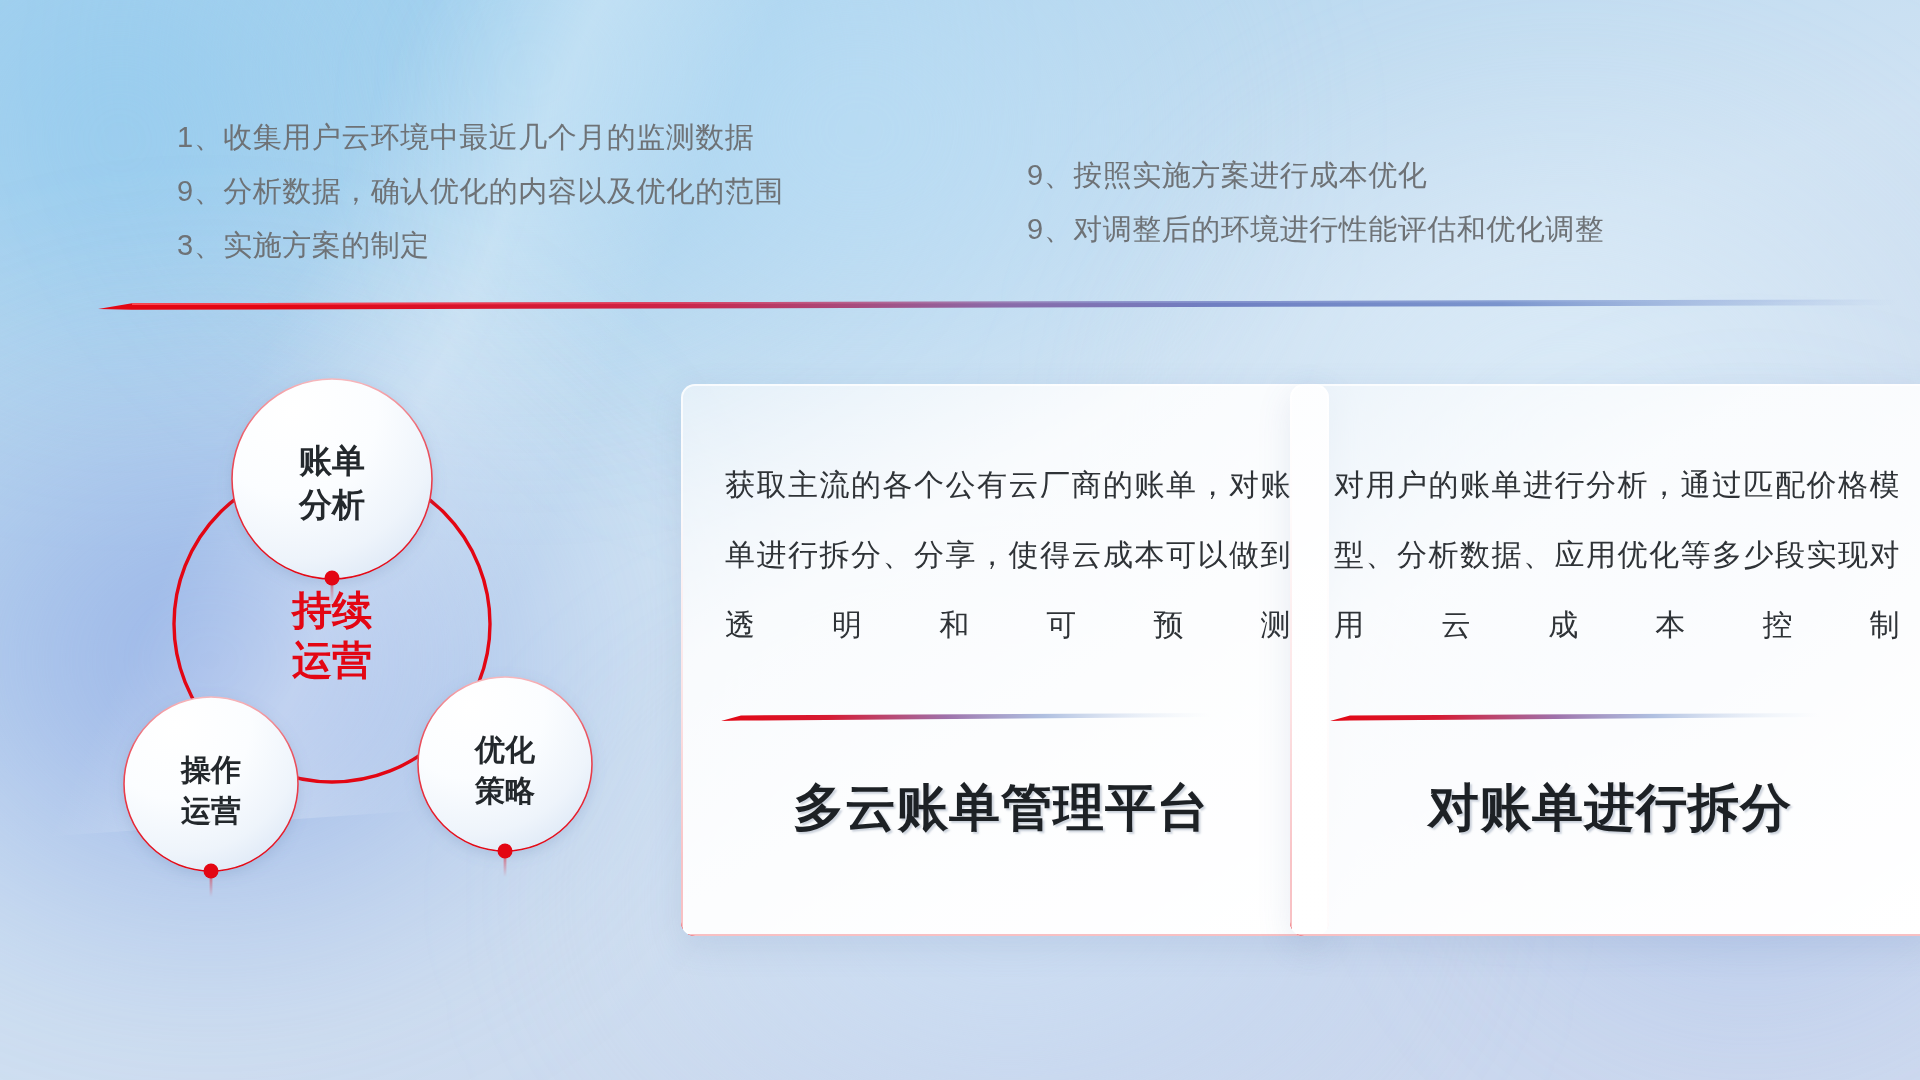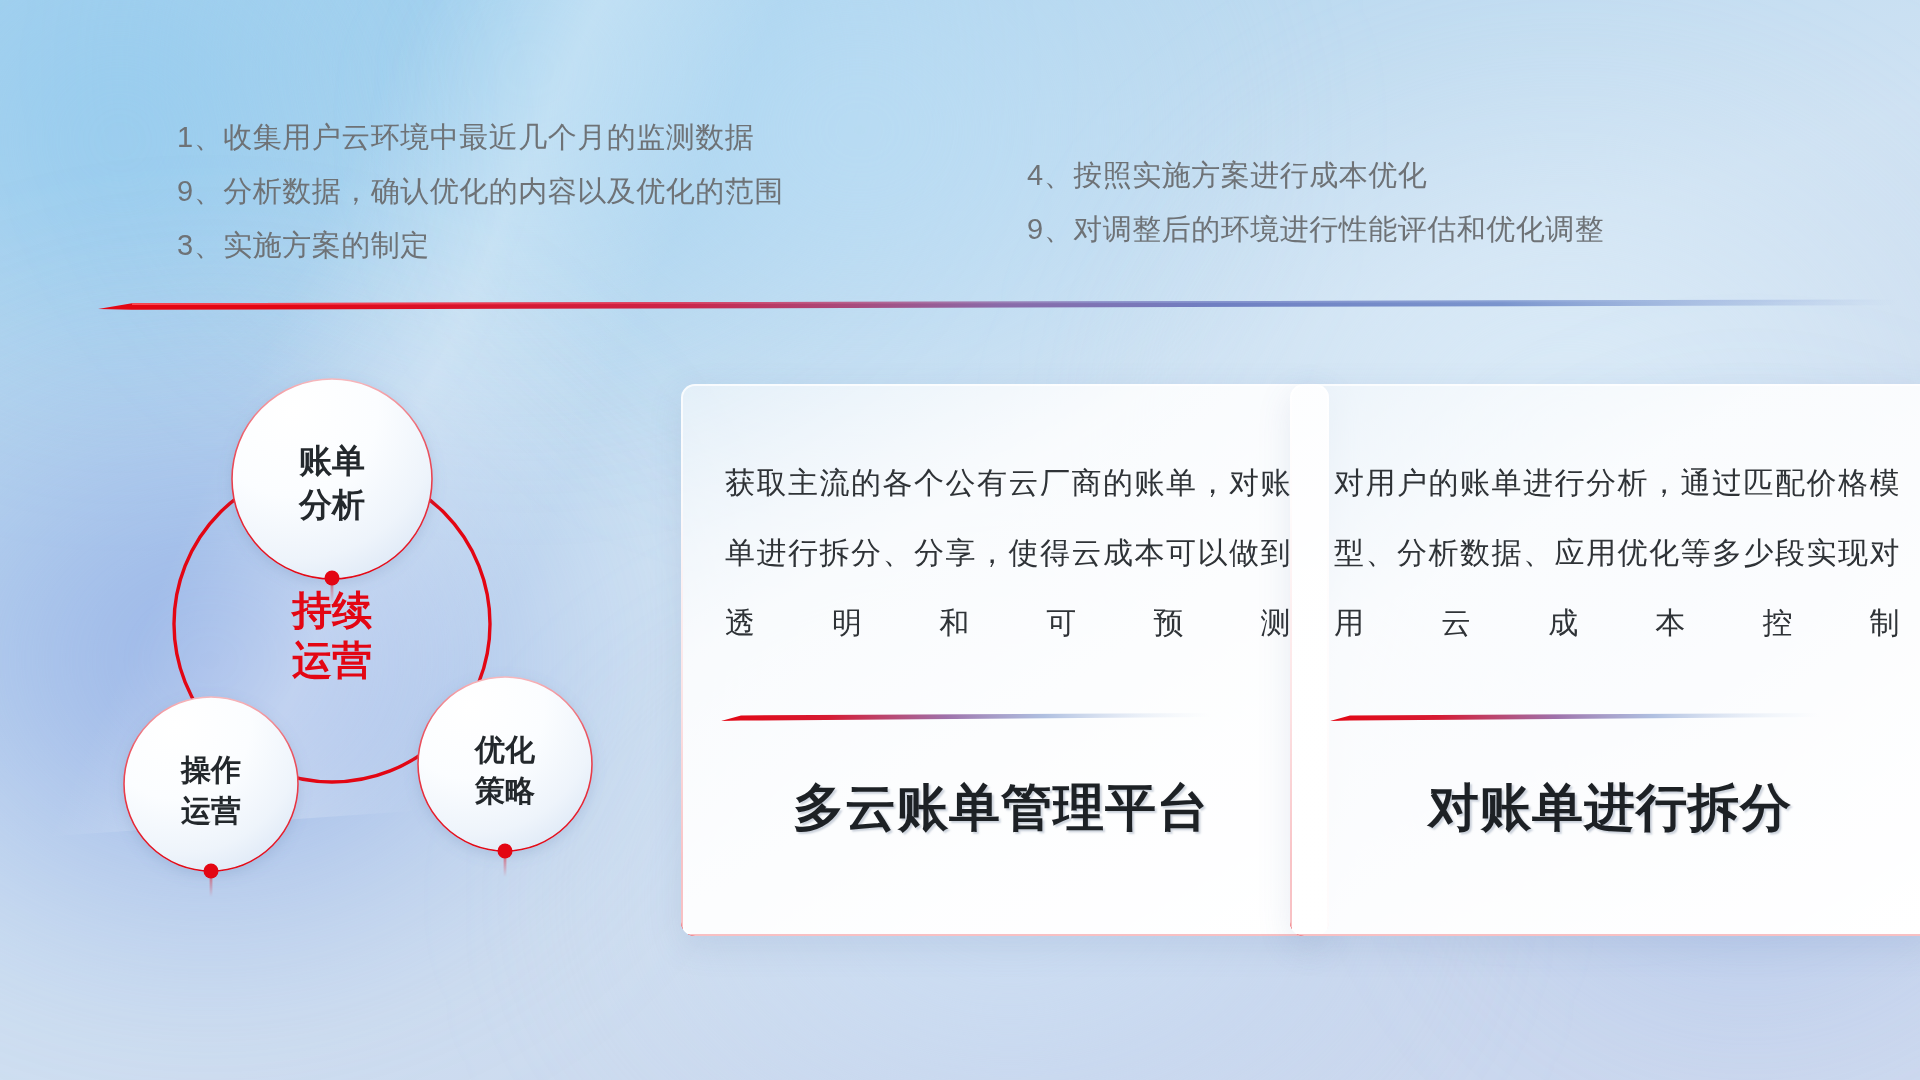--- a/index.html
+++ b/index.html
@@ -53,21 +53,20 @@
   .card {
     position:absolute;
     top:384px;
     width:648px;
     height:552px;
     border-radius:14px;
     background:
       linear-gradient(150deg,rgba(255,255,255,.55) 0%,rgba(255,255,255,.88) 30%,rgba(255,255,255,.97) 70%,rgba(255,255,255,1) 100%);
     box-shadow:0 10px 34px rgba(80,110,160,.13);
     overflow:hidden;
-    font-family:Liberation Mono, monospace;
   }
   .card-1 { left:681px; }
   .card-2 { left:1290px; }
   .card-edge {
     position:absolute; inset:0; border-radius:14px; pointer-events:none;
     border:2px solid transparent;
     border-image:linear-gradient(to bottom,rgba(227,6,19,0) 0%,rgba(227,6,19,.05) 22%,rgba(227,6,19,.45) 58%,rgba(227,6,19,.95) 86%,rgba(227,6,19,1) 100%) 1;
   }
   .card-edge-round {
     position:absolute; inset:0; border-radius:14px; pointer-events:none;
@@ -109,21 +108,21 @@
   <div class="sheen"></div>
 </div>
 
 <div id="steps">
   <div class="col col-left">
     <div class="step-line">1、收集用户云环境中最近几个月的监测数据</div>
     <div class="step-line">9、分析数据，确认优化的内容以及优化的范围</div>
     <div class="step-line">3、实施方案的制定</div>
   </div>
   <div class="col col-right">
-    <div class="step-line">4、按照实施方案进行成本优化</div>
+    <div class="step-line">9、按照实施方案进行成本优化</div>
     <div class="step-line">9、对调整后的环境进行性能评估和优化调整</div>
   </div>
 </div>
 
 <div id="divider">
   <svg width="1800" height="18" viewBox="0 0 1800 18">
     <defs>
       <linearGradient id="divGrad" x1="0" y1="0" x2="1" y2="0">
         <stop offset="0" stop-color="#e30613" stop-opacity="1"></stop>
         <stop offset="0.10" stop-color="#e30613" stop-opacity="1"></stop>

